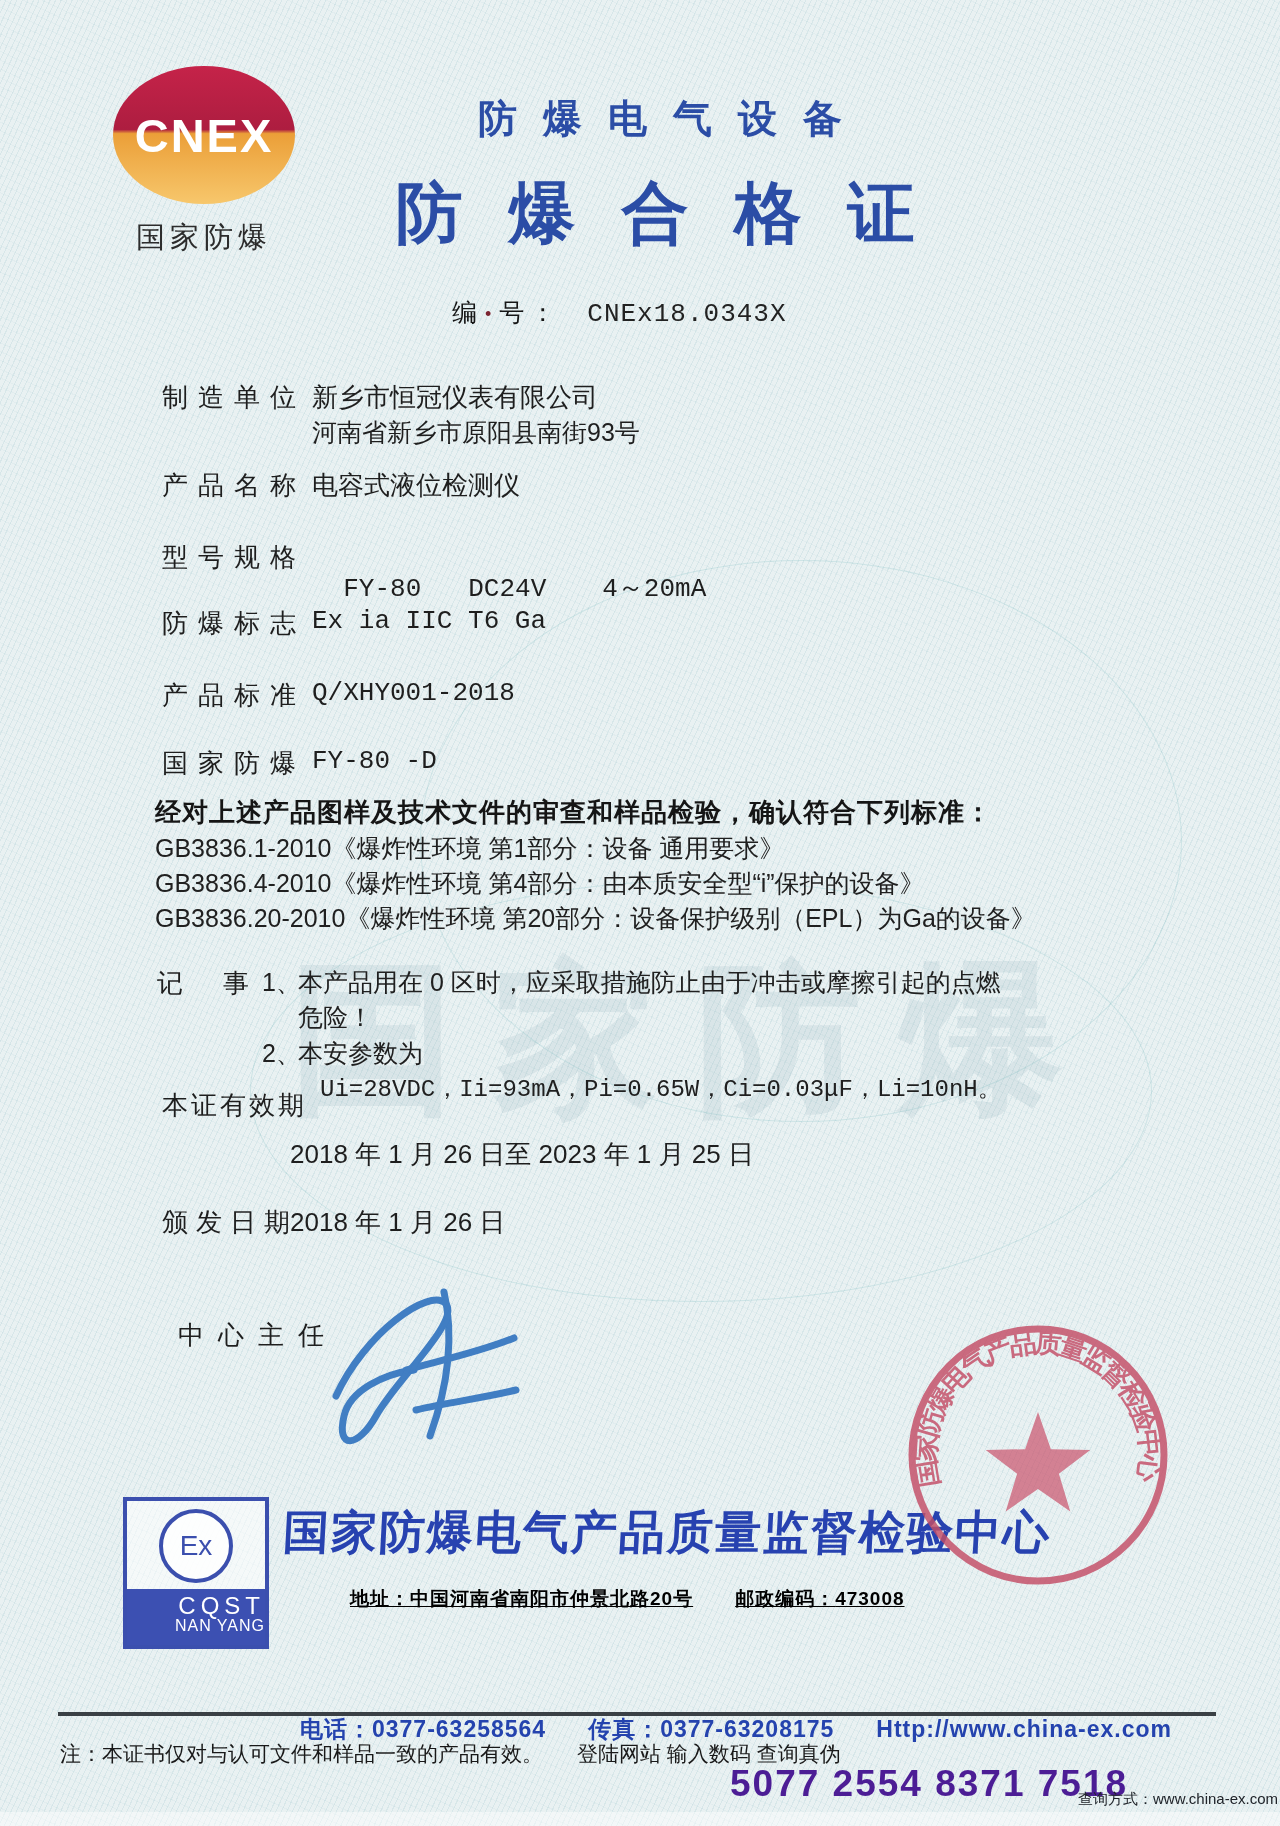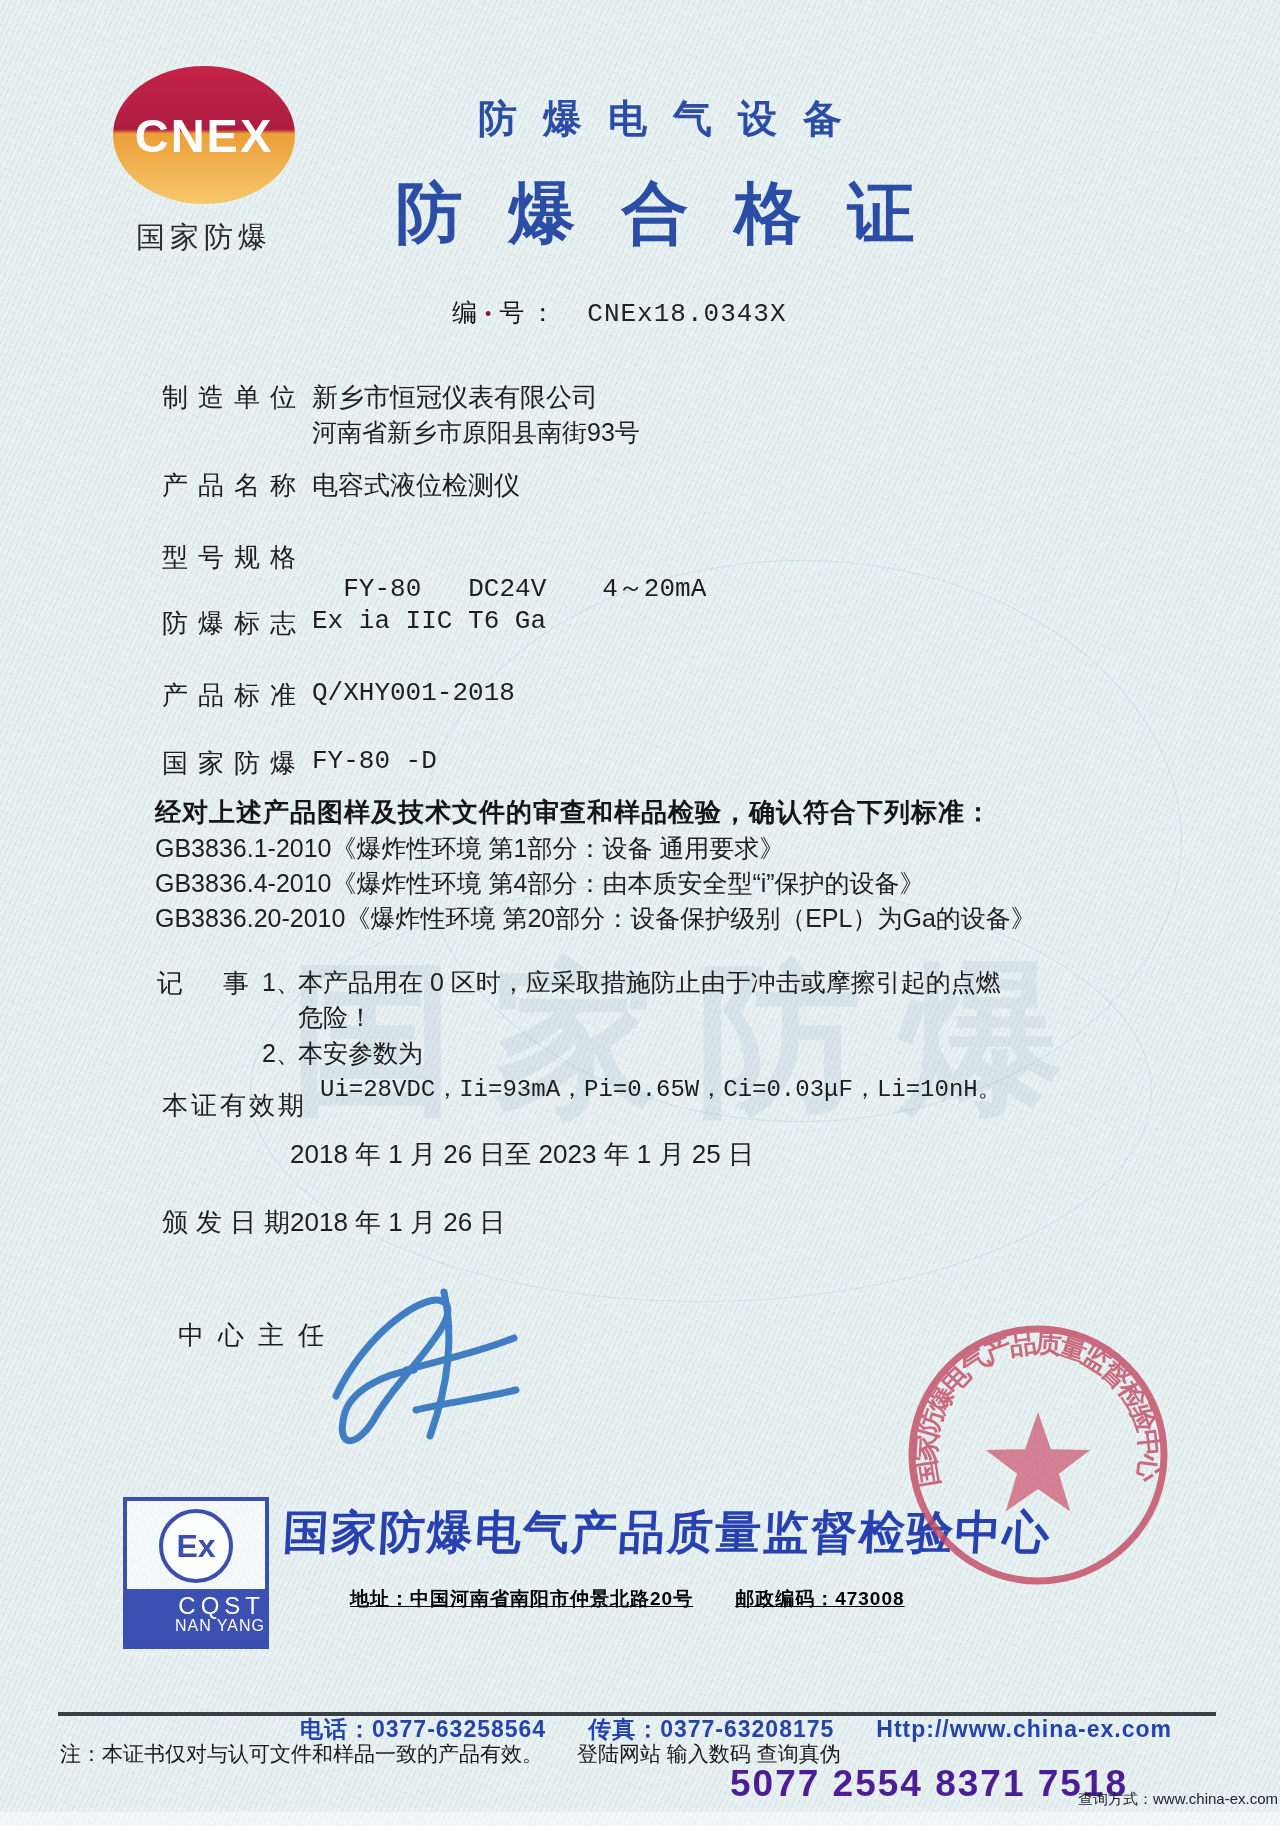--- a/index.html
+++ b/index.html
@@ -36,21 +36,21 @@
   .std-intro{left:155px;top:795px;font-size:26px;font-weight:600;color:#151515;letter-spacing:1px;}
   .std-item{position:absolute;left:155px;font-size:25px;color:#202020;white-space:nowrap;}
   
   .note-num{position:absolute;left:262px;font-size:25px;color:#202020;}
   .note-txt{position:absolute;left:298px;font-size:25px;color:#202020;white-space:nowrap;}
   
   .ex-box{left:123px;top:1497px;width:146px;height:152px;border:4px solid #3b4fae;
     background:rgba(255,255,255,.55);box-sizing:border-box;display:flex;flex-direction:column;align-items:center;}
   .ex-circle{margin-top:8px;width:74px;height:74px;border:4px solid #3b4fae;border-radius:50%;
     background:rgba(255,255,255,.8);display:flex;align-items:center;justify-content:center;box-sizing:border-box;}
-  .ex-circle span{color:#3b4fae;font-size:32px;font-weight:bold;}
+  .ex-circle span{color:#3b4fae;font-size:28px;font-weight:normal;}
   .ex-band{margin-top:auto;width:100%;height:56px;background:#3c50b2;color:#fff;text-align:right;line-height:1.05;}
   .ex-band .cqst{display:block;font-size:24px;letter-spacing:5px;margin-top:4px;font-weight:500;}
   .ex-band .ny{display:block;font-size:16px;letter-spacing:1px;}
   .institute{left:283px;top:1502px;width:790px;font-size:46px;font-weight:bold;color:#2742b0;
     letter-spacing:2px;white-space:nowrap;font-family:"DejaVu Serif",serif;transform:skewX(-3deg);}
   .addr-line{left:350px;top:1586px;font-size:19px;font-weight:bold;color:#000000;white-space:nowrap;letter-spacing:1px;text-decoration:underline;}
   .tel-line{left:300px;top:1714px;font-size:23px;font-weight:bold;color:#2443ae;white-space:nowrap;letter-spacing:1px;}
   .fgap{margin-right:42px;}
   
   .rule{left:58px;top:1712px;width:1158px;height:4px;background:#3a4045;}

